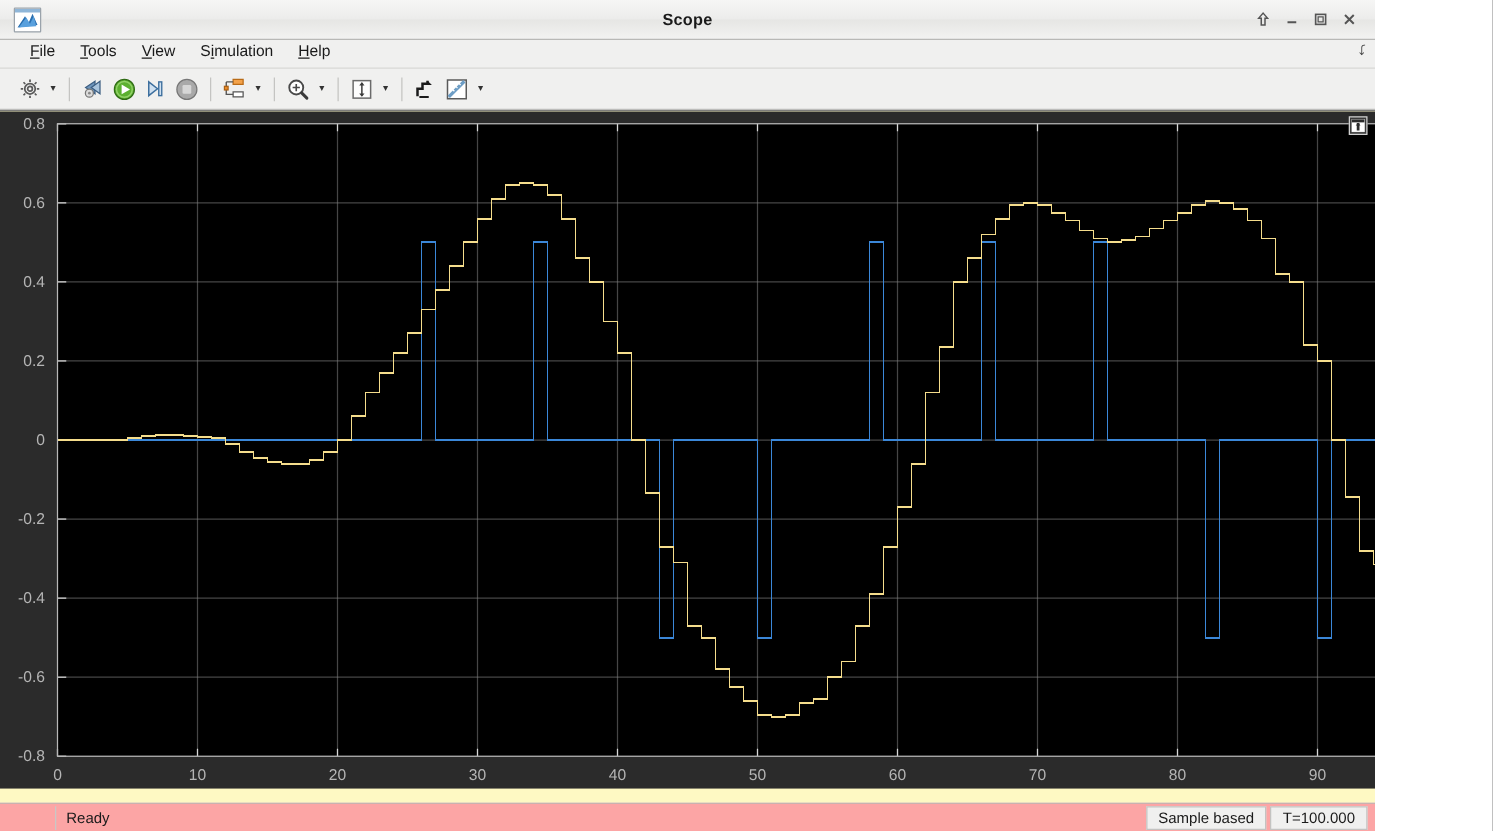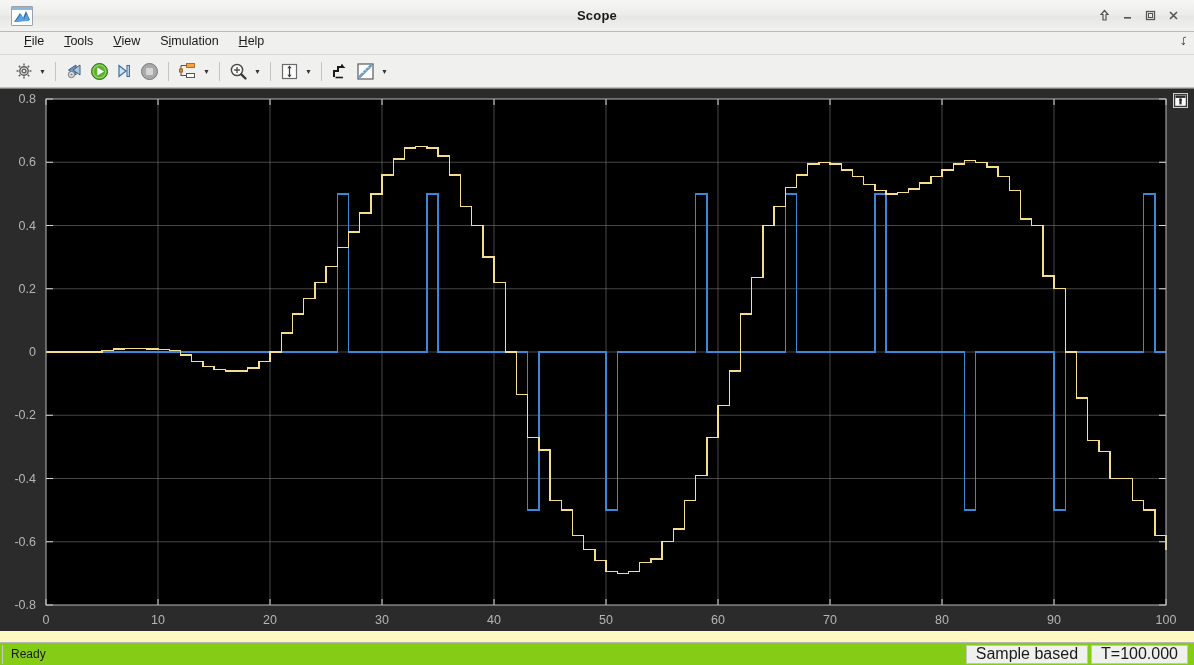--- a/index.html
+++ b/index.html
@@ -4,21 +4,21 @@
 <style>
   * { box-sizing: border-box; }
   html, body {
     margin: 0; padding: 0;
     width: 1194px; height: 665px;
     overflow: hidden;
     font-family: "Liberation Sans", sans-serif;
     background: #ffffff;
   }
   #app {
-    width: 1194px; height: 665px;
+    width: 1100px; height: 665px;
     display: flex; flex-direction: column;
     background: #f0f0ef;
     position: relative;
   }
 
   
   .titlebar {
     height: 32px;
     background: linear-gradient(to bottom, #f6f6f5 0%, #ececeb 48%, #e6e6e4 52%, #f2f2f1 100%);
     border-bottom: 1px solid #b8b8b6;
@@ -116,39 +116,39 @@
     right: 6px; top: 4px;
     width: 15px; height: 15px;
     background: #3a3a3a;
     border: 1px solid #d0d0d0;
     display: flex; align-items: center; justify-content: center;
   }
 
   
   .statusbar {
     height: 23px; flex: 0 0 23px;
-    background: #84cc16;
+    background: #fca5a5;
     border-top: 1px solid #b6b6b4;
     display: flex; align-items: center;
-    font-size: 12px; color: #1a1a1a;
+    font-size: 12px; color: #1a1a1a; padding-left: 42px;
   }
   .status-left {
     padding-left: 8px; flex: 1 1 auto;
     border-left: 1px solid #c8c8c6;
     margin-left: 2px;
     height: 19px; display: flex; align-items: center;
   }
   .status-cell {
     height: 19px;
     display: flex; align-items: center; justify-content: center;
     border: 1px solid #c3c3c1;
     background: #f0f0ef;
     padding: 0 9px;
     margin-right: 3px;
-    font-size: 16px;
+    font-size: 12px;
     text-align: center;
   }
   .status-cell.last { margin-right: 6px; }
 </style>
 </head>
 <body>
 
 <div id="app">
 
   <div class="titlebar">

